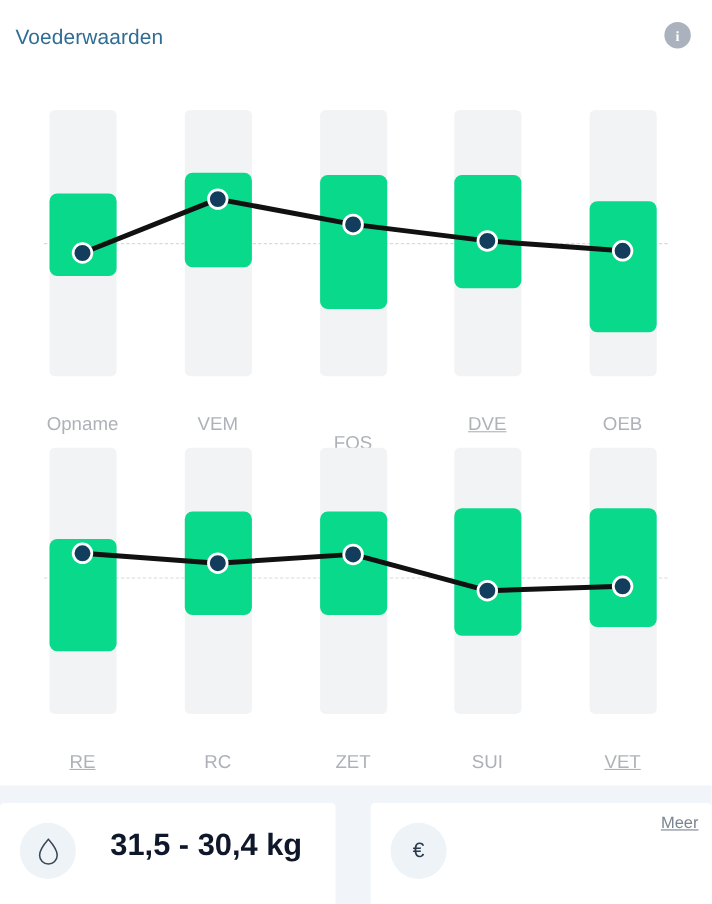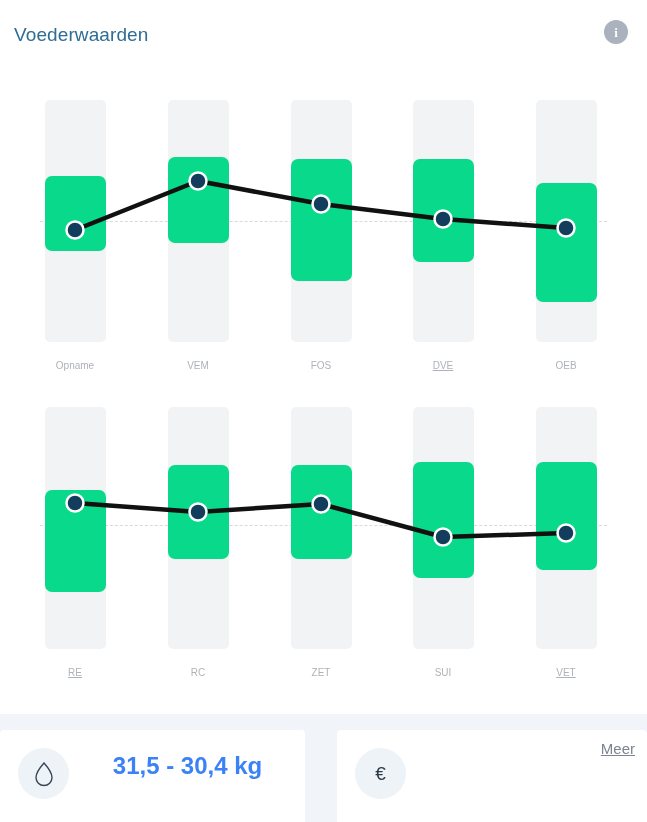--- a/index.html
+++ b/index.html
@@ -103,23 +103,23 @@
     position: absolute;
     left: 0;
     top: 268px;
     width: 647px;
     height: 20px;
   }
   .axis-label {
     position: absolute;
     width: 110px;
     text-align: center;
-    font-size: 10px;
+    font-size: 17px;
     color: #aeb2b8;
-    top: 0;
+    top: 16px;
   }
   
   .footer {
     position: absolute;
     left: 0;
     top: 714px;
     width: 647px;
     height: 108px;
     background: #f1f5f9;
   }
@@ -151,23 +151,23 @@
     font-family: "Liberation Sans", sans-serif;
   }
   .stat-text {
     position: absolute;
     left: 80px;
     right: 10px;
     top: 22px;
     text-align: center;
   }
   .stat-value {
-    font-size: 24px;
+    font-size: 28px;
     font-weight: bold;
-    color: #3b82f6;
+    color: #0f172a;
     white-space: nowrap;
     line-height: 1.15;
   }
   .stat-sub {
     font-size: 11.5px;
     color: #9aa3ad;
     margin-top: 5px;
     white-space: nowrap;
   }
   .more-link {
@@ -214,21 +214,21 @@
           <circle cx="321" cy="112" r="8.5" fill="#123d5c" stroke="#ffffff" stroke-width="2.5"></circle>
           <circle cx="443" cy="127" r="8.5" fill="#123d5c" stroke="#ffffff" stroke-width="2.5"></circle>
           <circle cx="566" cy="136" r="8.5" fill="#123d5c" stroke="#ffffff" stroke-width="2.5"></circle>
         </g>
       </svg>
     </div>
 
     <div class="axis-labels">
       <div class="axis-label" style="left:20px;">Opname</div>
       <div class="axis-label" style="left:143px;">VEM</div>
-      <div class="axis-label" style="left:266px;">FOS</div>
+      <div class="axis-label" style="left:266px;margin-top:17px;">FOS</div>
       <div class="axis-label" style="left:388px;text-decoration:underline;">DVE</div>
       <div class="axis-label" style="left:511px;">OEB</div>
     </div>
   </div>
 
   <div class="chart-area chart-row-2">
     <div class="plot">
       <div class="dashline" style="top:126px;"></div>
 
       <div class="track" style="left:45px;"></div>

